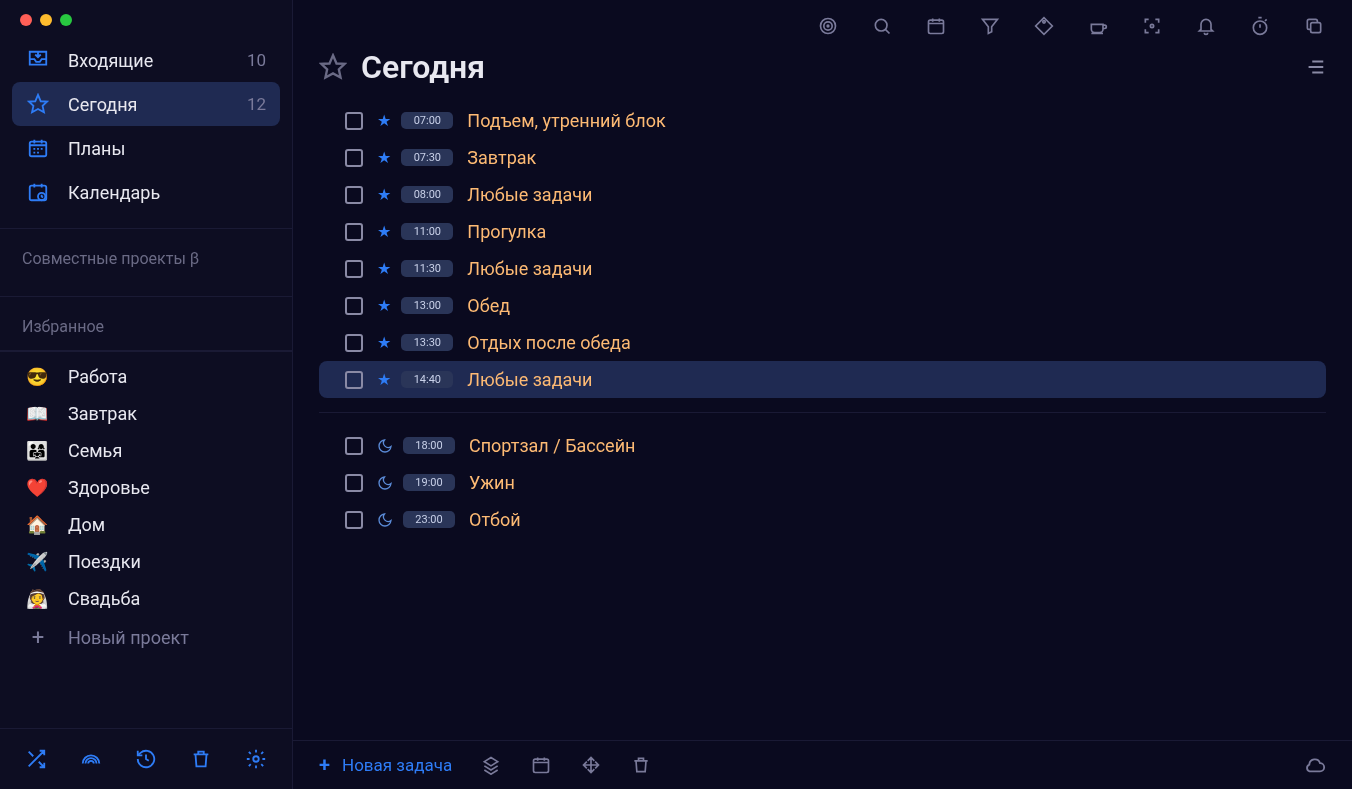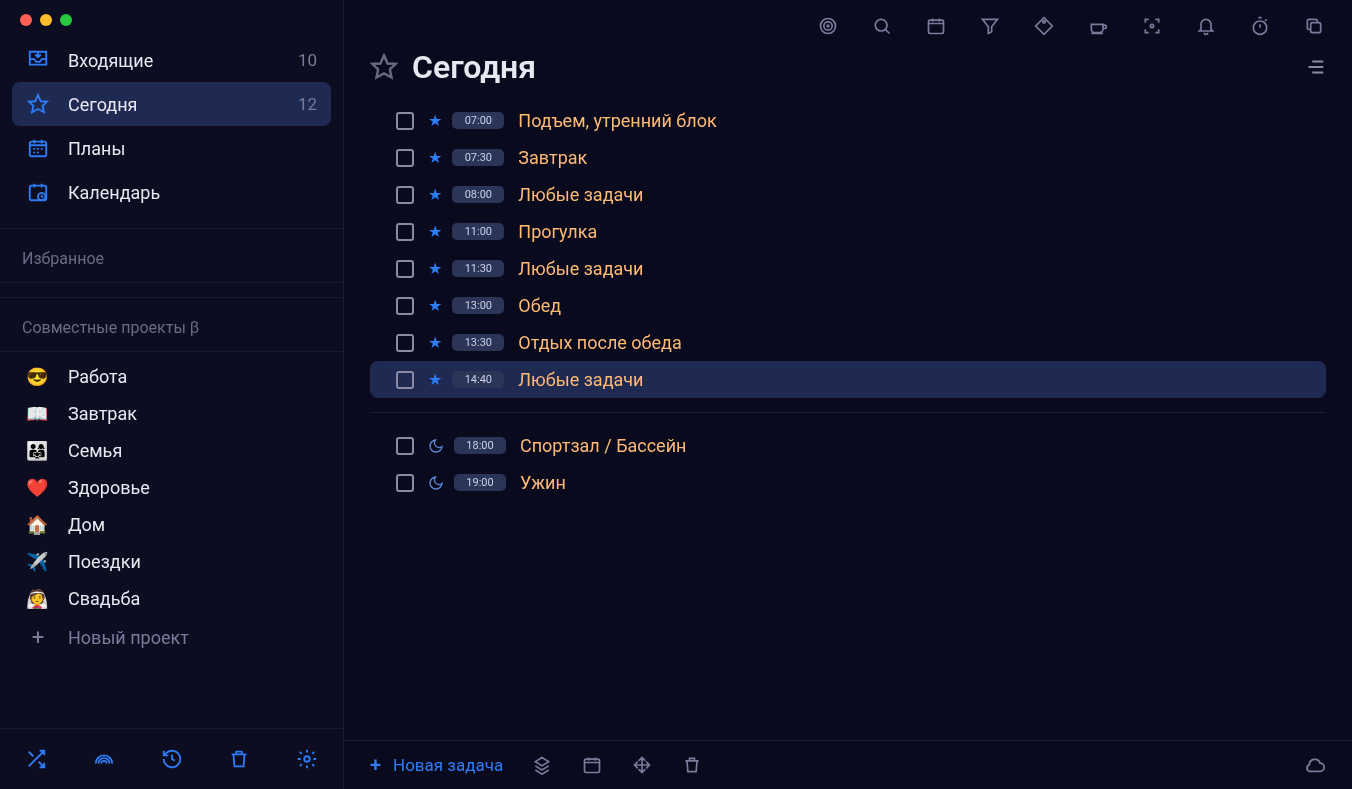--- a/index.html
+++ b/index.html
@@ -6,21 +6,21 @@
   body {
     font-family: -apple-system, BlinkMacSystemFont, "Segoe UI", Roboto, sans-serif;
     background: #0a0a1f;
     color: #e8e8f0;
     width: 1352px;
     height: 789px;
     overflow: hidden;
     display: flex;
   }
   .sidebar {
-    width: 344px;
+    width: 293px;
     background: #0d0d22;
     display: flex;
     flex-direction: column;
     border-right: 1px solid #1a1a35;
   }
   .traffic-lights {
     display: flex;
     gap: 8px;
     padding: 14px 0 4px 20px;
   }
@@ -197,22 +197,22 @@
             <rect x="3" y="5" width="18" height="16" rx="2"></rect>
             <path d="M8 3v4M16 3v4"></path>
             <circle cx="16" cy="17" r="4"></circle>
             <path d="M16 15v2l1.5 1"></path>
           </svg>
       </span>
       <span class="nav-label">Календарь</span>
     </div>
   </div>
 
+  <div class="section-header nb">Совместные проекты β</div>
   <div class="section-header">Избранное</div>
-  <div class="section-header nb">Совместные проекты β</div>
   <div style="height:1px;background:#1a1a35;"></div>
 
   <div class="projects">
     <div class="project-item">
       <span class="project-emoji">😎</span>
       <span>Работа</span>
     </div>
     <div class="project-item">
       <span class="project-emoji">📖</span>
       <span>Завтрак</span>
@@ -417,20 +417,30 @@
         <div class="task-row">
     <span class="checkbox"></span>
     <span class="task-moon">
       <svg width="16" height="16" viewBox="0 0 24 24" fill="none" stroke="currentColor" stroke-width="2">
               <path d="M21 12.8A9 9 0 1 1 11.2 3a7 7 0 0 0 9.8 9.8z"></path>
             </svg>
     </span>
     <span class="time-badge">19:00</span>
     <span class="task-title">Ужин</span>
         </div>
+        <div class="task-row">
+    <span class="checkbox"></span>
+    <span class="task-moon">
+      <svg width="16" height="16" viewBox="0 0 24 24" fill="none" stroke="currentColor" stroke-width="2">
+              <path d="M21 12.8A9 9 0 1 1 11.2 3a7 7 0 0 0 9.8 9.8z"></path>
+            </svg>
+    </span>
+    <span class="time-badge">23:00</span>
+    <span class="task-title">Отбой</span>
+        </div>
       </div>
   </div>
 
   <div class="bottom-bar">
     <div class="new-task">
       <span class="plus-icon">+</span>
       <span>Новая задача</span>
     </div>
     <span class="bicon">
         <svg width="20" height="20" viewBox="0 0 24 24" fill="none" stroke="currentColor" stroke-width="2">

